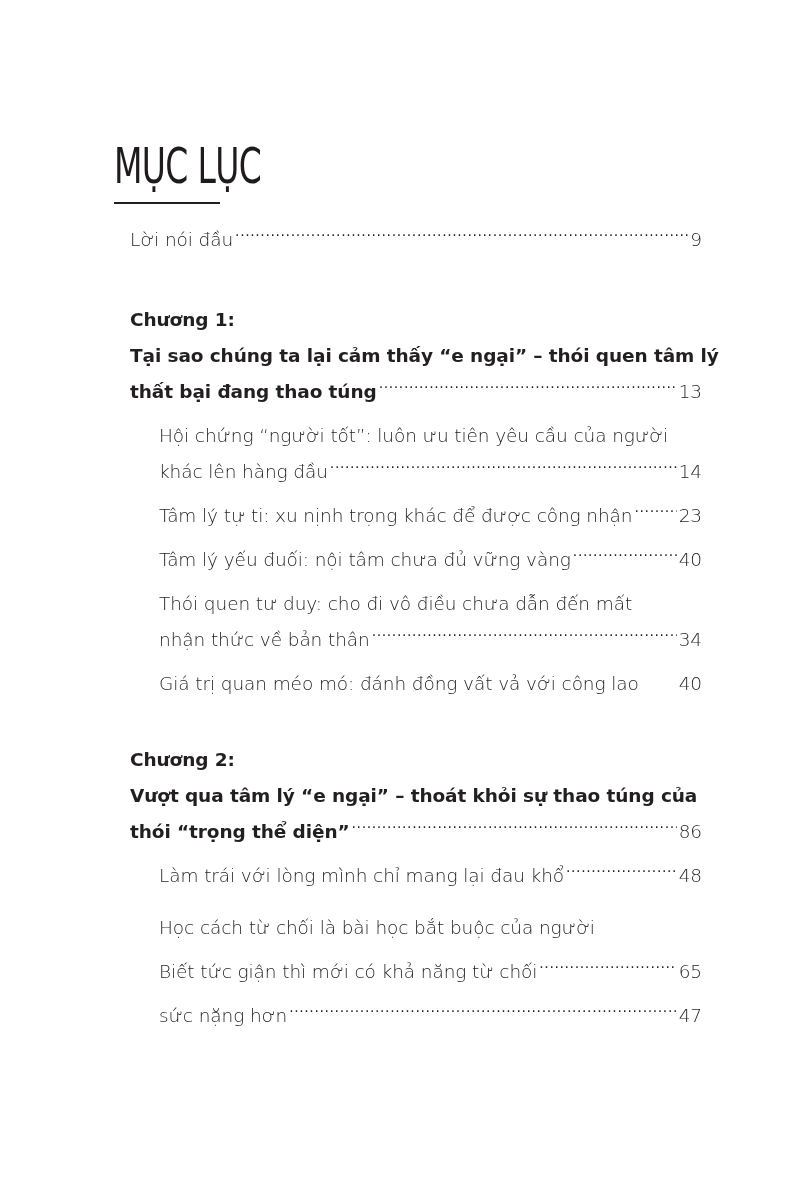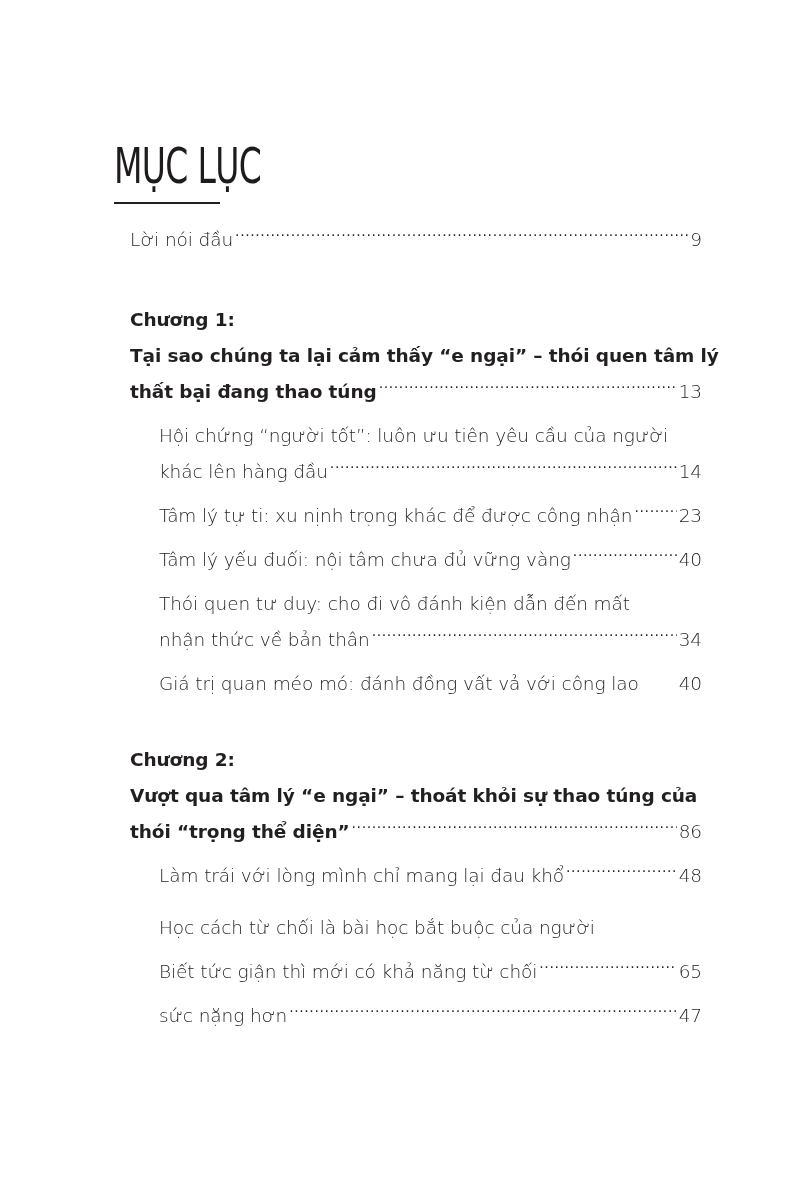--- a/index.html
+++ b/index.html
@@ -161,21 +161,21 @@
       <div class="last-line">
         <span>Tâm lý yếu đuối: nội tâm chưa đủ vững vàng</span>
         <span class="leader"></span>
         <span class="page-num">40</span>
       </div>
     </div>
 
     <div class="gap-sm"></div>
 
     <div class="entry level-1">
-      <span class="line">Thói quen tư duy: cho đi vô đánh kiện dẫn đến mất</span>
+      <span class="line">Thói quen tư duy: cho đi vô điều chưa dẫn đến mất</span>
       <div class="last-line">
         <span>nhận thức về bản thân</span>
         <span class="leader"></span>
         <span class="page-num">34</span>
       </div>
     </div>
 
     <div class="gap-sm"></div>
 
     <div class="entry level-1">

